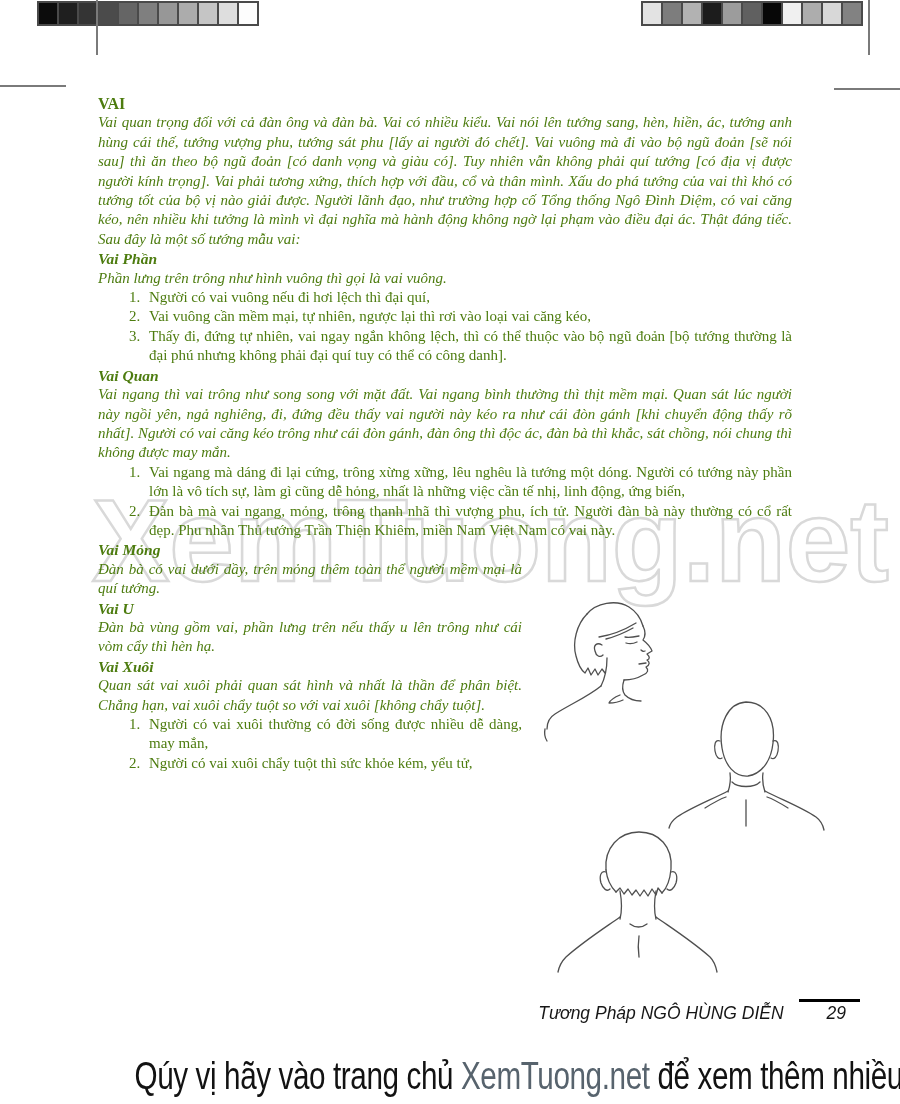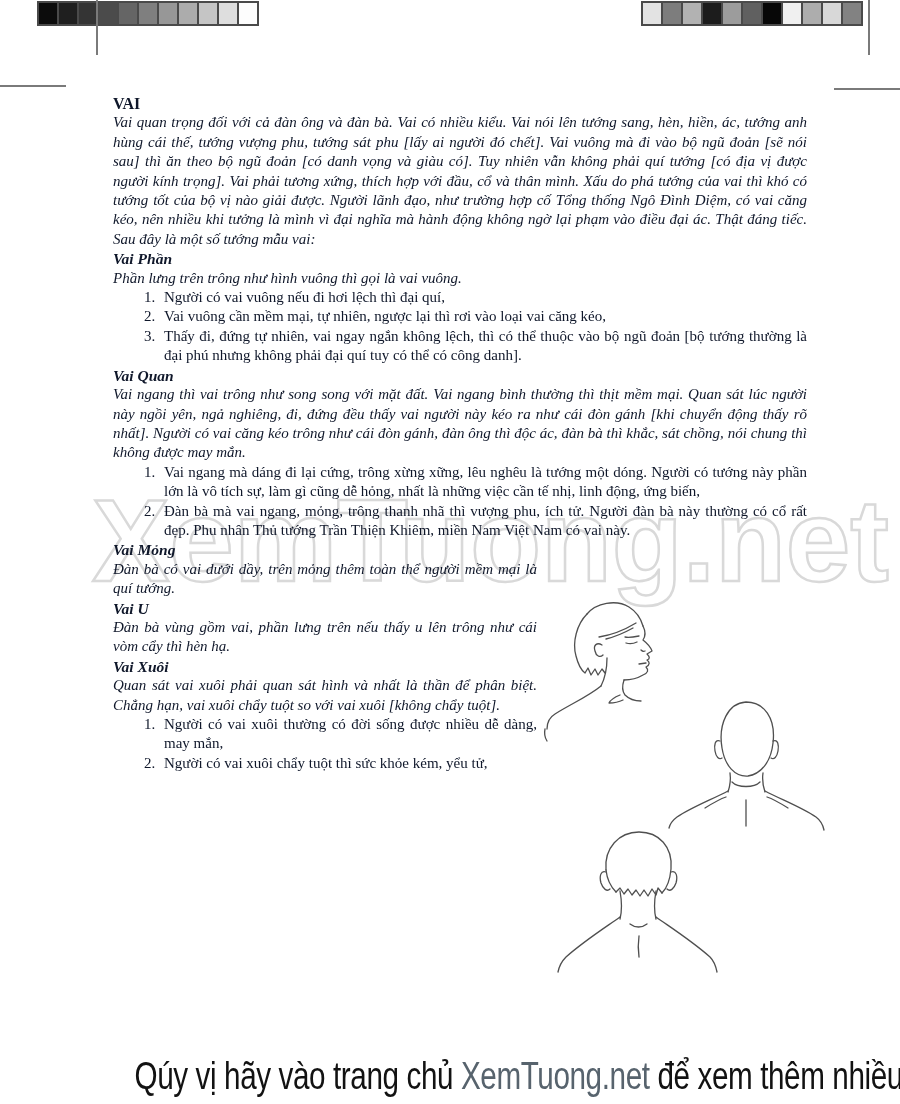--- a/index.html
+++ b/index.html
@@ -22,22 +22,22 @@
   .watermark {
     position:absolute; left:92px; top:466px; width:720px; z-index:1;
     font-family:"Liberation Sans", sans-serif; font-weight:bold;
     font-size:116px; line-height:150px; white-space:nowrap;
     color:transparent; -webkit-text-stroke:2.5px #d9d9d9;
     user-select:none; pointer-events:none;
   }
 
   
   .content {
-    position:absolute; left:113px; top:94px; width:694px; z-index:2;
-    font-size:15px; line-height:19.4px; color:#0f172a; text-align:justify;
+    position:absolute; left:98px; top:94px; width:694px; z-index:2;
+    font-size:15px; line-height:19.4px; color:#4d7c0f; text-align:justify;
   }
   .content h1 { font-size:16px; margin:0; line-height:19.4px; }
   .sec-heading { font-weight:bold; font-size:15.5px; margin:0 0 1px 0; }
   .content p { margin:0;font-style:italic; }
   .content ol { margin:0; padding:0 0 0 46px; }
   .content ol li { padding-left:5px; }
   .narrow { width:424px; }
   .m-a { margin-top:14px; }
   .m-b { margin-top:22px; }
   .m-c { margin-top:26px; }
@@ -191,18 +191,23 @@
     <path d="M 53,44 C 48,42 46,48 48,55 C 50,61 54,64 57,61"></path>
     <path d="M 118,44 C 123,42 125,48 123,55 C 121,61 117,64 114,61"></path>
     <path d="M 67,63 C 69,74 69,83 67,91"></path>
     <path d="M 103,63 C 101,74 101,83 103,91"></path>
     <path d="M 77,96 C 82,100 89,100 94,96"></path>
     <path d="M 67,89 C 53,99 31,113 13,129 C 9,133 6,139 5,144"></path>
     <path d="M 103,89 C 117,99 139,113 157,129 C 161,133 163,139 164,144"></path>
     <path d="M 86,108 C 85,115 85,122 86,129"></path>
   </svg>
 
+  <div class="footer">
+    <span>Tương Pháp</span>
+    <span>NGÔ HÙNG DIỄN</span>
+    <span class="pageno">29</span>
+  </div>
 
   <div class="banner">
     <span class="banner-inner"><span>Qúy vị hãy vào trang chủ </span><span class="banner-site" style="color: rgb(87, 99, 109);">XemTuong.net</span><span> để xem thêm nhiều mục hay khác</span></span>
   </div>
 
 </div>
 
 </body></html>

